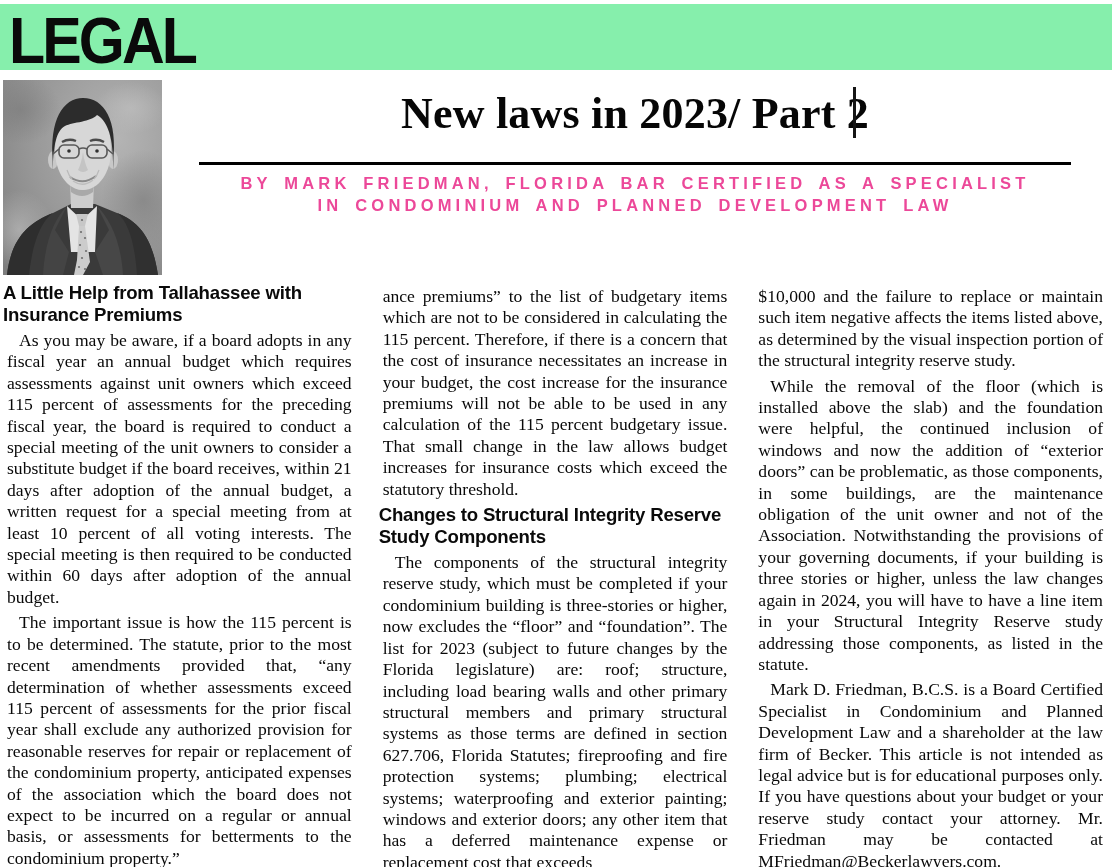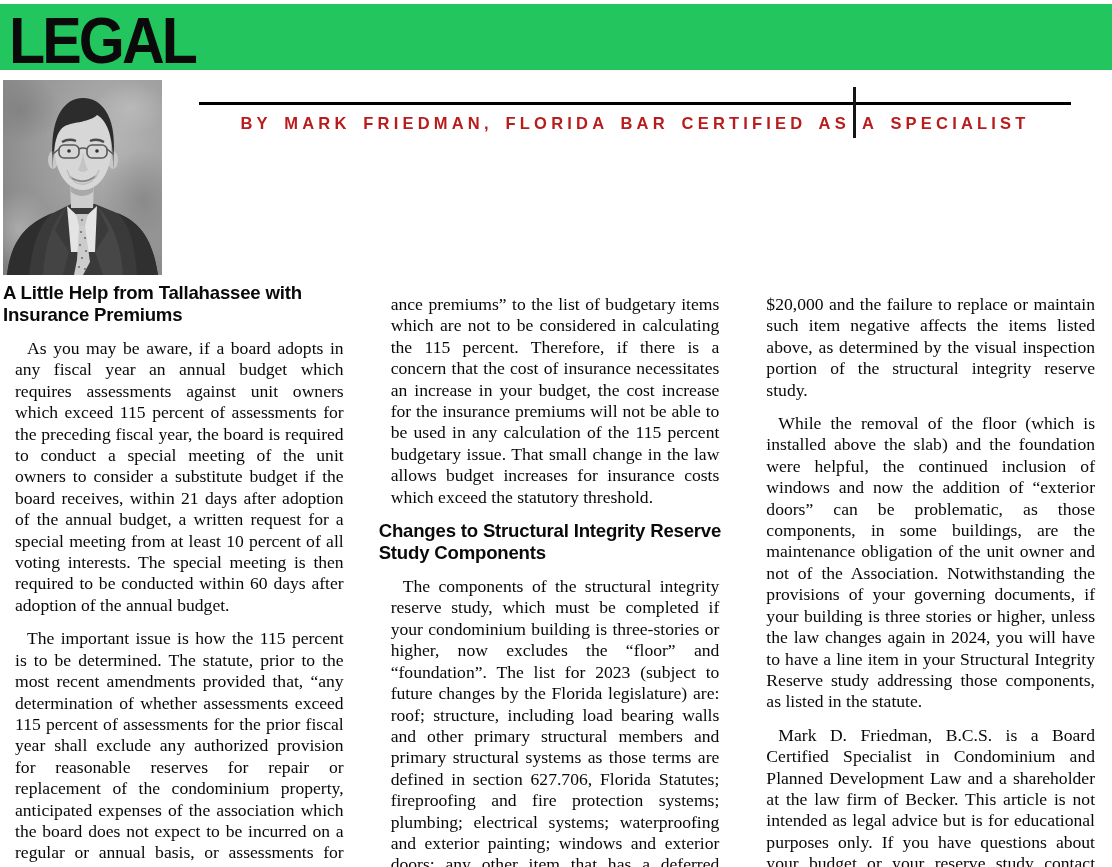--- a/index.html
+++ b/index.html
@@ -10,21 +10,21 @@
     color: #080808;
     overflow: hidden;
     font-family: "Liberation Serif", serif;
   }
 
   
   .masthead-bar {
     position: absolute;
     left: 0; top: 4px;
     width: 1112px; height: 66px;
-    background: #22c55e;
+    background: #86efac;
   }
   .masthead-text {
     position: absolute;
     left: 9px; top: 5px;
     font-family: "Liberation Sans", sans-serif;
     font-weight: bold;
     font-size: 61px;
     line-height: 61px;
     letter-spacing: -3px;
     transform: scaleX(0.97) scaleY(1.06);
@@ -53,21 +53,21 @@
     background: #000;
     margin: 18px 2px 7px 2px;
   }
   .byline {
     font-family: "Liberation Sans", sans-serif;
     font-weight: bold;
     font-size: 16.5px;
     line-height: 22px;
     letter-spacing: 4.2px;
     word-spacing: 4px;
-    color: #b91c1c;
+    color: #ec4899;
   }
   .text-cursor {
     position: absolute;
     left: 853px; top: 87px;
     width: 2.5px; height: 51px;
     background: #151515;
   }
 
   
   .portrait {
@@ -98,21 +98,21 @@
   .col-heading {
     font-family: "Liberation Sans", sans-serif;
     font-weight: bold;
     font-size: 18.6px;
     line-height: 22px;
     letter-spacing: -0.2px;
     text-align: left;
     color: #0a0a0a;
     margin-bottom: 4px;
   }
-  .col p { margin: 12px; }
+  .col p { margin: 4px; }
   .indent { text-indent: 12px; }
   .gap-above { }
   .bio {
     margin-top: 27px;
     text-indent: 12px;
   }
 </style>
 </head>
 <body>
 
@@ -195,39 +195,41 @@
     <path d="M80 72 C 79 80, 77 86, 75 90 Q 80 94 85 90 C 83 86, 81 80, 80 72 Z" fill="#c4c4c4"></path>
 
     <path d="M67 97 Q 80 106 93 96" stroke="#8a8a8a" stroke-width="2" fill="none"></path>
     <path d="M70 101 Q 80 108 90 100" stroke="#bdbdbd" stroke-width="1.4" fill="none"></path>
     <path d="M64 90 Q 66 96 69 99" stroke="#b9b9b9" stroke-width="1.2" fill="none"></path>
     <path d="M96 90 Q 94 96 91 99" stroke="#b9b9b9" stroke-width="1.2" fill="none"></path>
   </svg>
 </div>
 
 <div class="header-block">
+  <div class="article-title">New laws in 2023/ Part 2</div>
   <div class="title-rule"></div>
   <div class="byline">BY MARK FRIEDMAN, FLORIDA BAR CERTIFIED AS A SPECIALIST</div>
+  <div class="byline">IN CONDOMINIUM AND PLANNED DEVELOPMENT LAW</div>
 </div>
 <div class="text-cursor"></div>
 
 <div class="columns">
 
   <div class="col">
     <div class="col-heading">A Little Help from Tallahassee with Insurance Premiums</div>
     <p class="indent">As you may be aware, if a board adopts in any fiscal year an annual budget which requires assessments against unit owners which exceed 115 percent of assessments for the preceding fiscal year, the board is required to conduct a special meeting of the unit owners to consider a substitute budget if the board receives, within 21 days after adoption of the annual budget, a written request for a special meeting from at least 10 percent of all voting interests. The special meeting is then required to be conducted within 60 days after adoption of the annual budget.</p>
     <p class="indent">The important issue is how the 115 percent is to be determined.  The statute, prior to the most recent amendments provided that, “any determination of whether assessments exceed 115 percent of assessments for the prior fiscal year shall exclude any authorized provision for reasonable reserves for repair or replacement of the condominium property, anticipated expenses of the association which the board does not expect to be incurred on a regular or annual basis, or assessments for betterments to the condominium property.”</p>
     <p class="indent">The revision to the law adds the walls, “insur-</p>
   </div>
 
   <div class="col">
     <p>ance premiums” to the list of budgetary items which are not to be considered in calculating the 115 percent. Therefore, if there is a concern that the cost of insurance necessitates an increase in your budget, the cost increase for the insurance premiums will not be able to be used in any calculation of the 115 percent budgetary issue.  That small change in the law allows budget increases for insurance costs which exceed the statutory threshold.</p>
     <div class="col-heading gap-above">Changes to Structural Integrity Reserve Study Components</div>
     <p class="indent">The components of the structural integrity reserve study, which must be completed if your condominium building is three-stories or higher, now excludes the “floor” and “foundation”.  The list for 2023 (subject to future changes by the Florida legislature) are: roof; structure, including load bearing walls and other primary structural members and primary structural systems as those terms are defined in section 627.706, Florida Statutes; fireproofing and fire protection systems; plumbing; electrical systems; waterproofing and exterior painting; windows and exterior doors; any other item that has a deferred maintenance expense or replacement cost that exceeds</p>
   </div>
 
   <div class="col">
-    <p>$20,000 and the failure to replace or maintain such item negative affects the items listed above, as determined by the visual inspection portion of the structural integrity reserve study.</p>
+    <p>$10,000 and the failure to replace or maintain such item negative affects the items listed above, as determined by the visual inspection portion of the structural integrity reserve study.</p>
     <p class="indent">While the removal of the floor (which is installed above the slab) and the foundation were helpful, the continued inclusion of windows and now the addition of “exterior doors” can be problematic, as those components, in some buildings, are the maintenance obligation of the unit owner and not of the Association. Notwithstanding the provisions of your governing documents, if your building is three stories or higher, unless the law changes again in 2024, you will have to have a line item in your Structural Integrity Reserve study addressing those components, as listed in the statute.</p>
     <p class="bio">Mark D. Friedman, B.C.S. is a Board Certified Specialist in Condominium and Planned Development Law and a shareholder at the law firm of Becker.  This article is not intended as legal advice but is for educational purposes only.  If you have questions about your budget or your reserve study contact your attorney.  Mr. Friedman may be contacted at MFriedman@Beckerlawyers.com.</p>
   </div>
 
 </div>
 
 </body></html>

